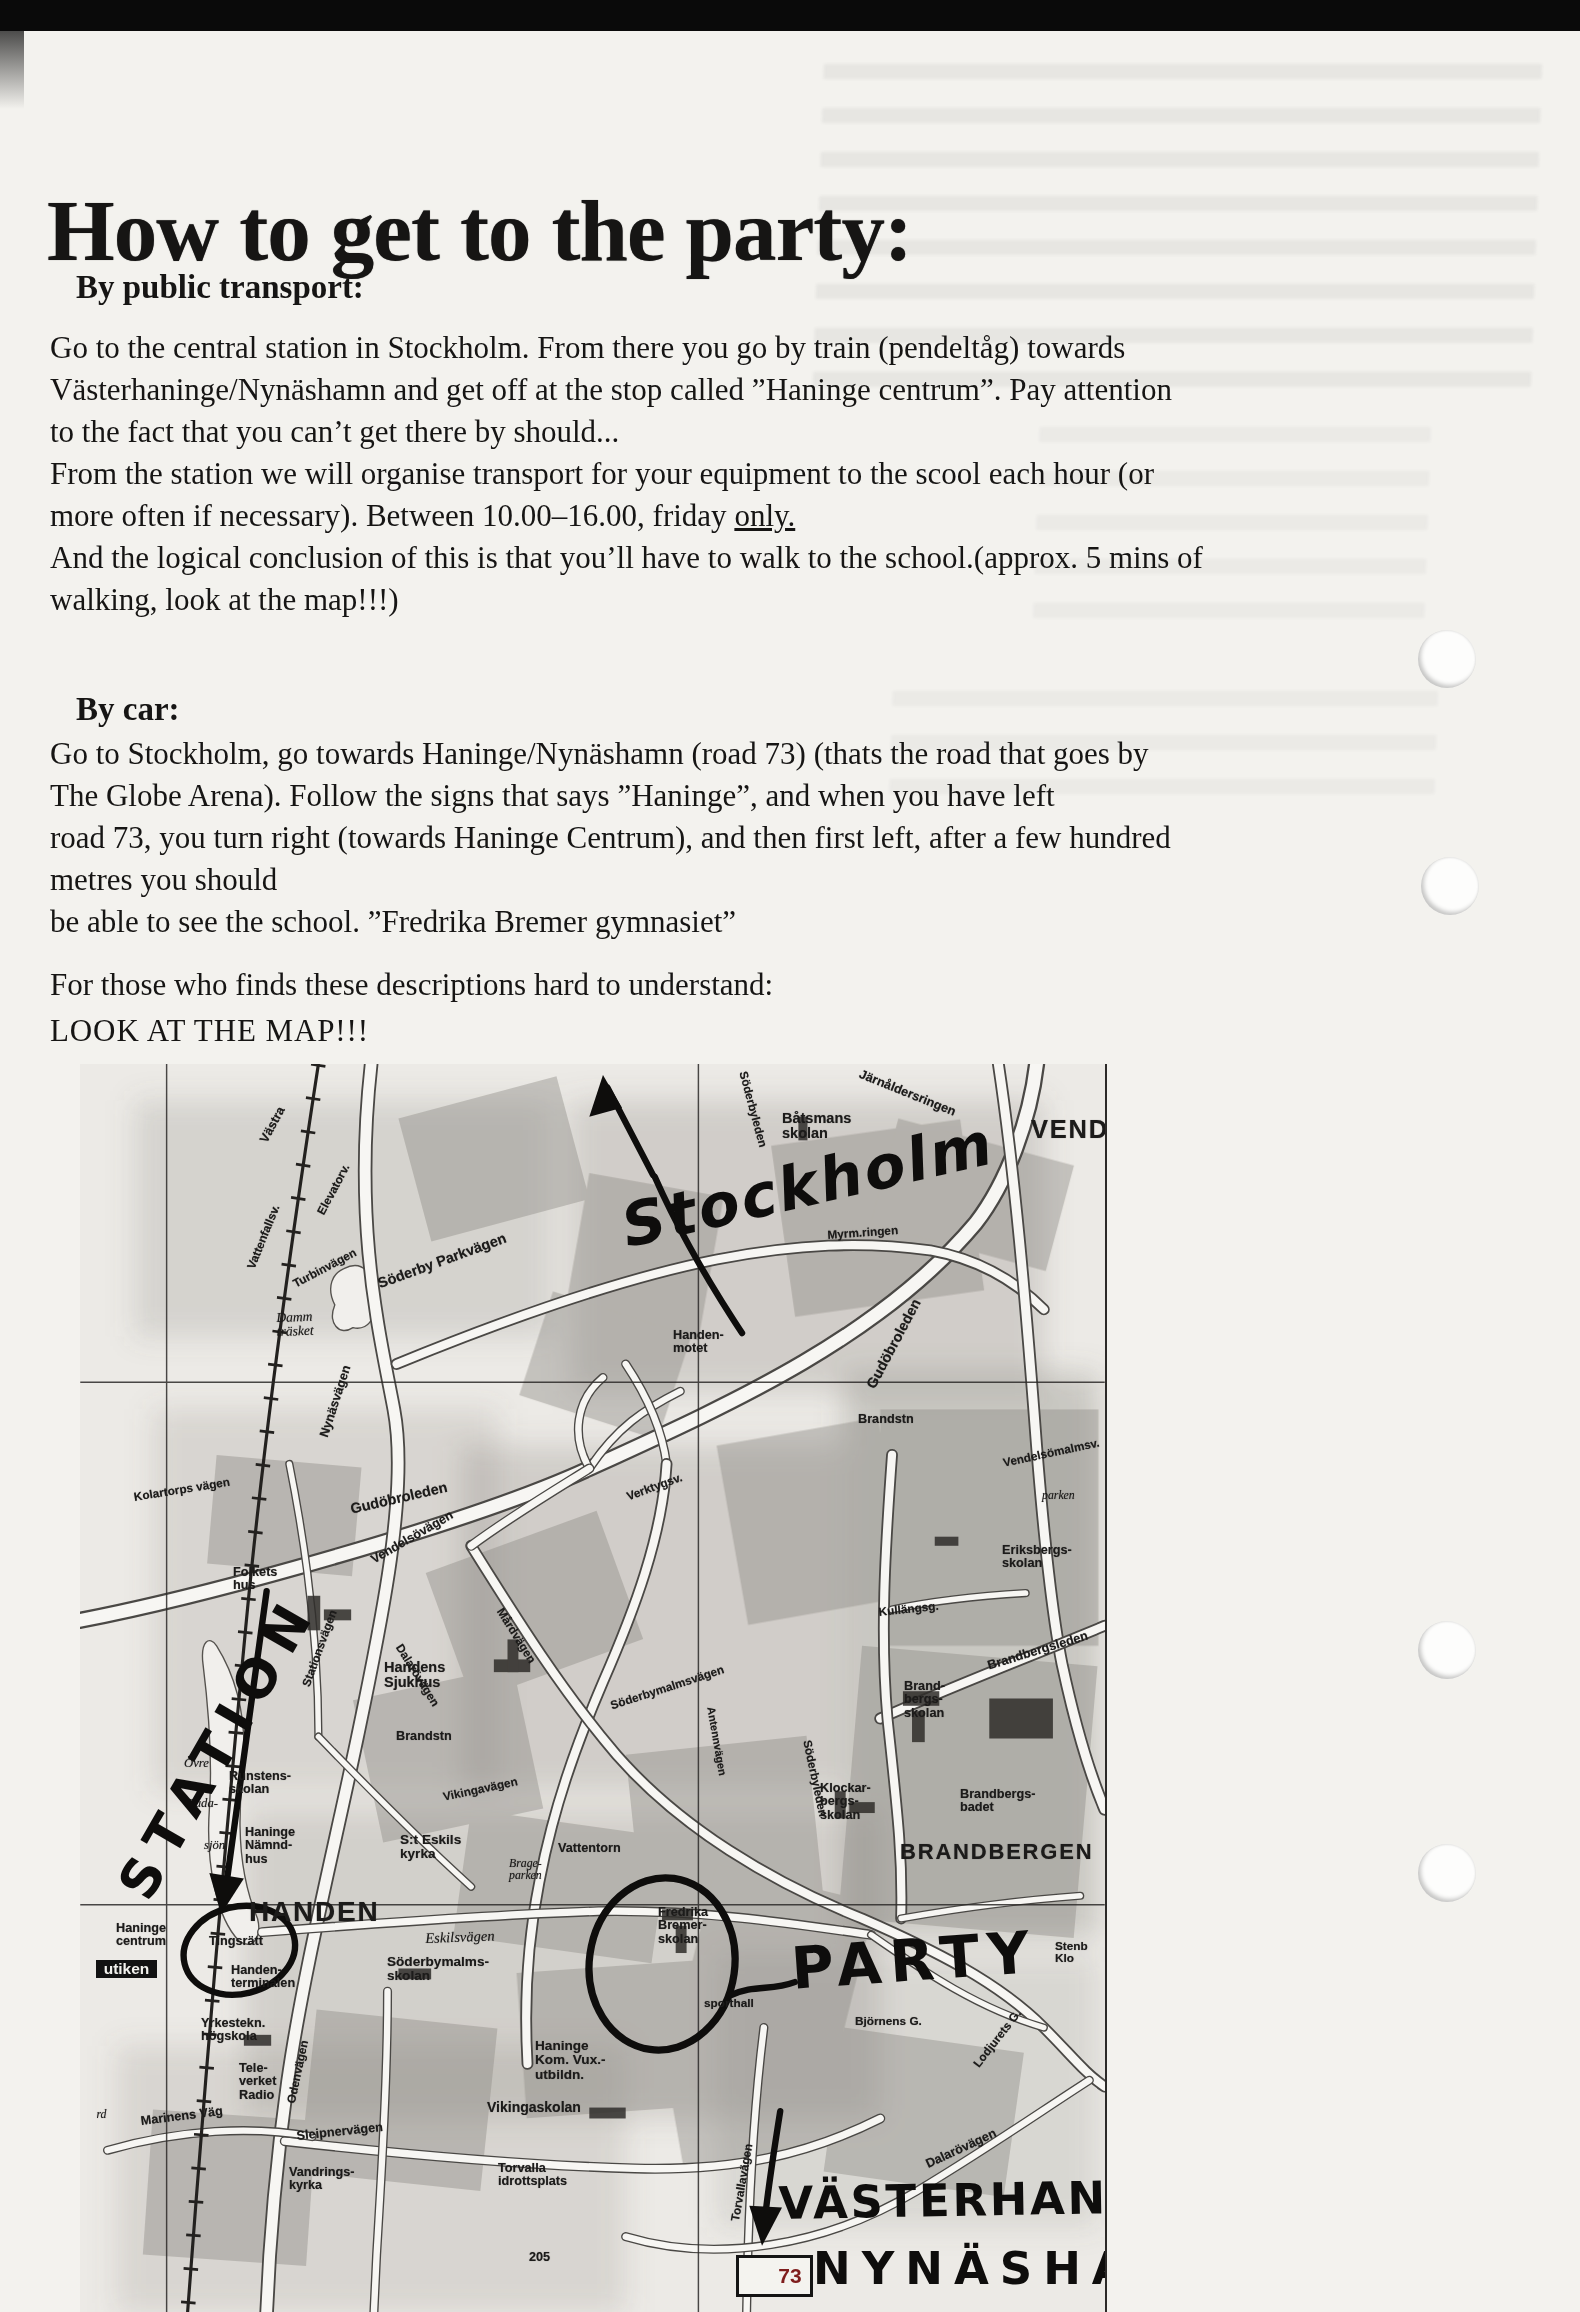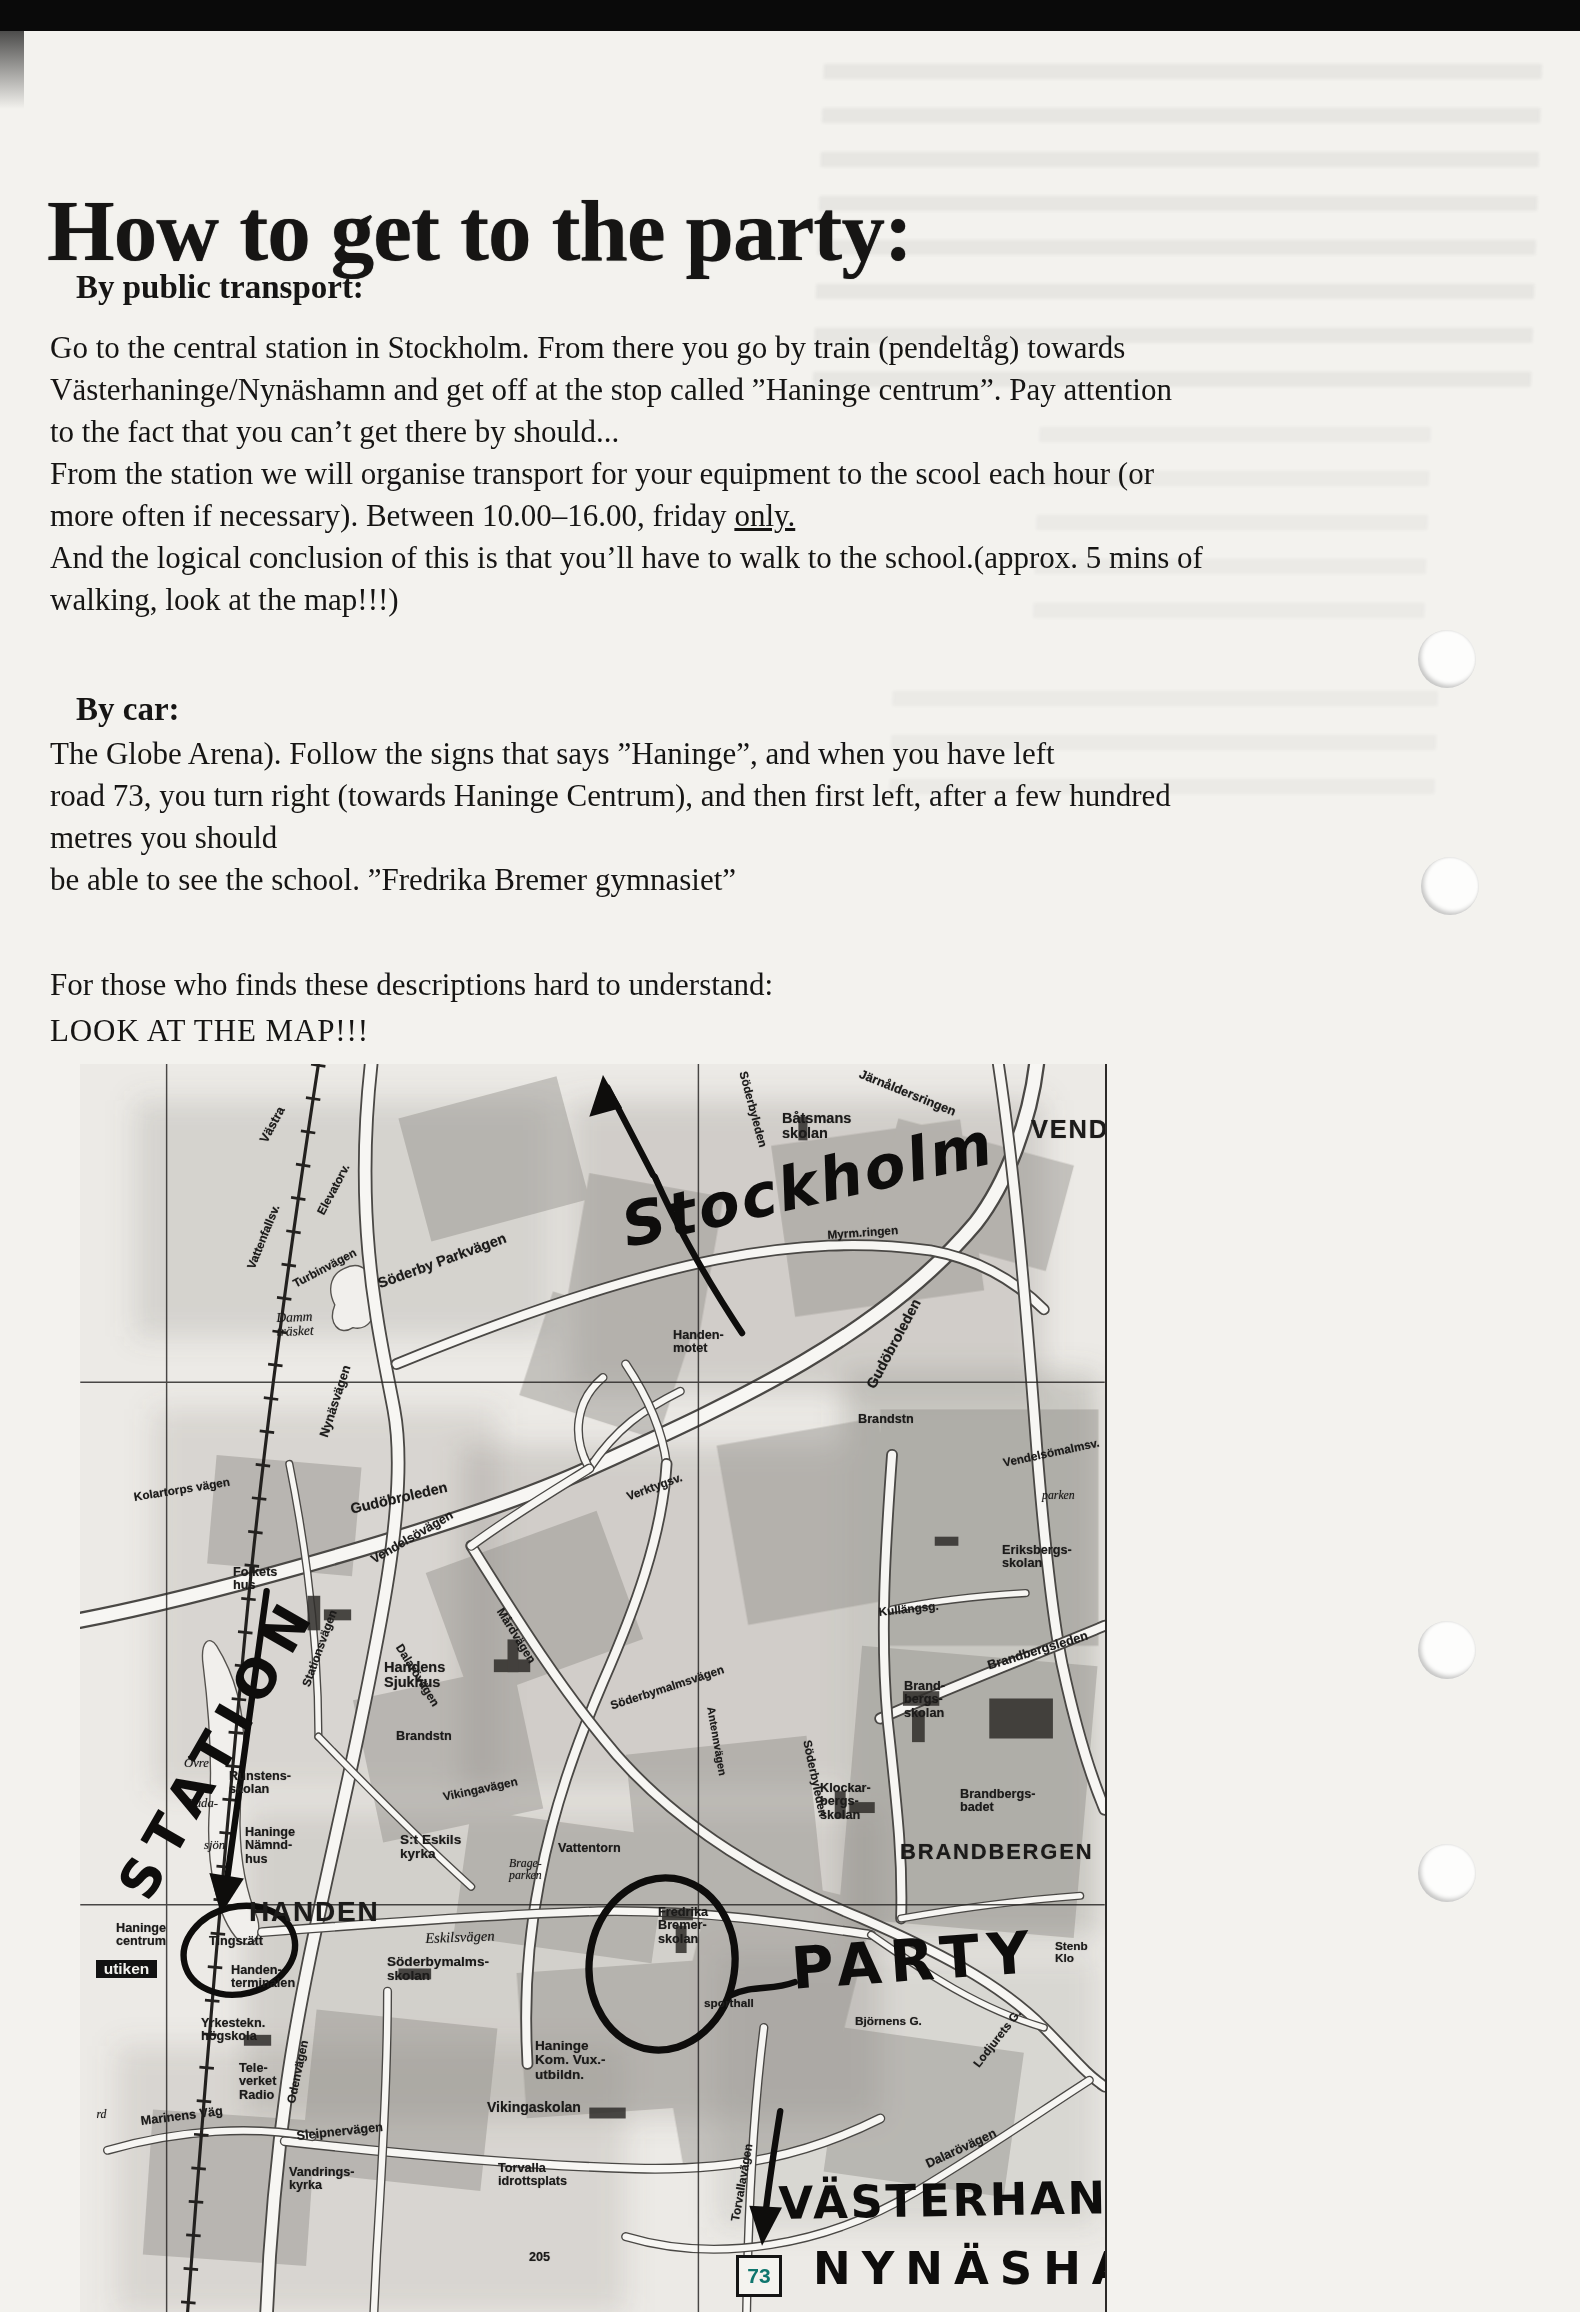--- a/index.html
+++ b/index.html
@@ -34,21 +34,21 @@
   .hand{position:absolute;font-family:"DejaVu Sans",sans-serif;font-style:italic;font-weight:700;
         color:#0e0d0c;transform-origin:0 0;white-space:nowrap;}
   .hand.stockholm{left:535px;top:129px;font-size:60px;transform:rotate(-13deg);letter-spacing:2.7px;}
   .hand.station{left:25.5px;top:815px;font-size:53px;transform:rotate(-60deg);letter-spacing:12.7px;font-style:normal;}
   .hand.party{left:709px;top:871px;font-size:58px;transform:rotate(-4deg);letter-spacing:8.2px;font-style:normal;}
   .hand.vaster{left:698px;top:1113px;font-size:45px;transform:rotate(-1deg);letter-spacing:2.7px;font-style:normal;}
   .hand.nynas{left:733px;top:1178px;font-size:45px;letter-spacing:11px;font-style:normal;}
 
   .roadsign{position:absolute;left:656px;top:1191px;width:40px;height:36px;background:#f4f3ef;
             border:3.6px solid #141414;font-family:"Liberation Sans",sans-serif;font-weight:700;font-size:21px;
-            display:flex;align-items:center;justify-content:center;color:#0f766e;}
+            display:flex;align-items:center;justify-content:center;color:#7f1d1d;padding-left:31px;}
 
   .punch{position:absolute;width:58px;height:58px;border-radius:50%;background:#fdfdfc;
          box-shadow:inset 2.7px -2.7px 4.5px rgba(0,0,0,.22), inset -0.9px 0.9px 1.8px rgba(0,0,0,.08);}
 </style>
 </head>
 <body>
 
 <div class="page">
   <div class="scanbar"></div>
   <div class="corner-smudge"></div>
@@ -65,20 +65,21 @@
       <div>Västerhaninge/Nynäshamn and get off at the stop called ”Haninge centrum”. Pay attention</div>
       <div>to the fact that you can’t get there by should...</div>
       <div>From the station we will organise transport for your equipment to the scool each hour (or</div>
       <div><span>more often if necessary). Between 10.00–16.00, friday </span><span class="u">only.</span></div>
       <div>And the logical conclusion of this is that you’ll have to walk to the school.(approx. 5 mins of</div>
       <div>walking, look at the map!!!)</div>
     </div>
 
   <div class="sec-h" style="top:691px;">By car:</div>
   <div class="para" style="top:733px;">
+      <div>Go to Stockholm, go towards Haninge/Nynäshamn (road 73) (thats the road that goes by</div>
       <div>The Globe Arena). Follow the signs that says ”Haninge”, and when you have left</div>
       <div>road 73, you turn right (towards Haninge Centrum), and then first left, after a few hundred</div>
       <div>metres you should</div>
       <div>be able to see the school. ”Fredrika Bremer gymnasiet”</div>
     </div>
 
   <div class="closing1">For those who finds these descriptions hard to understand:</div>
   <div class="closing2">LOOK AT THE MAP!!!</div>
 
   <div class="map">

